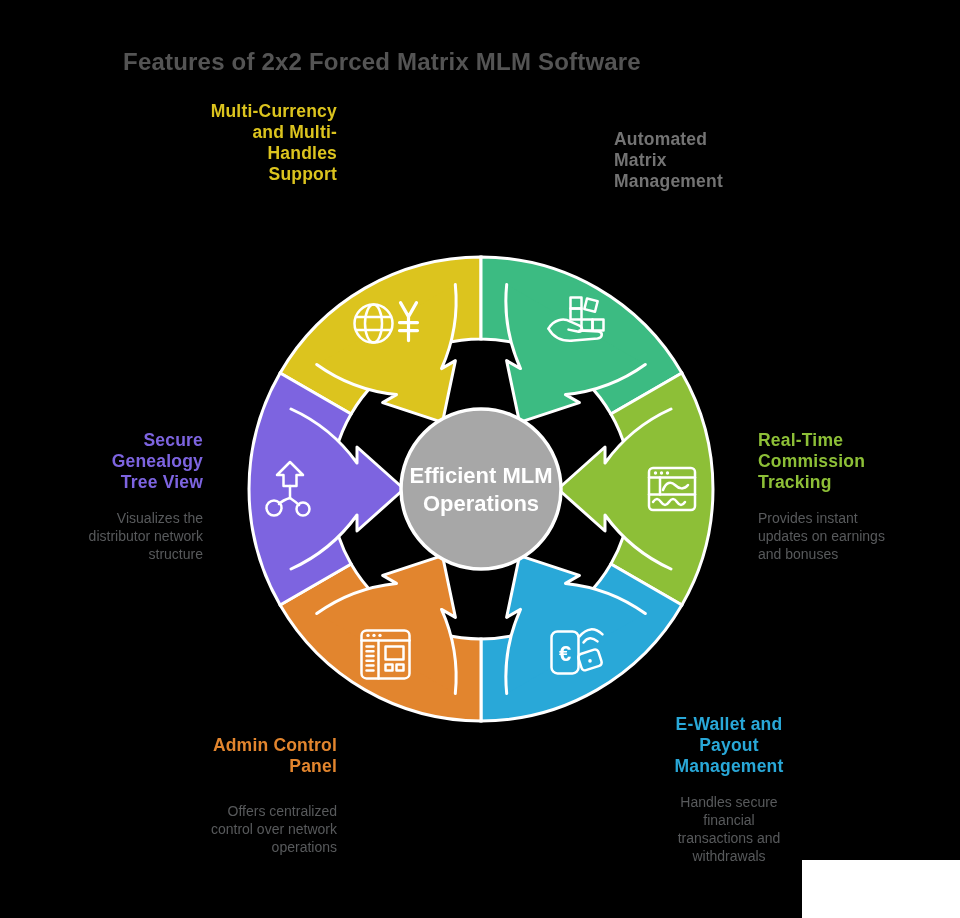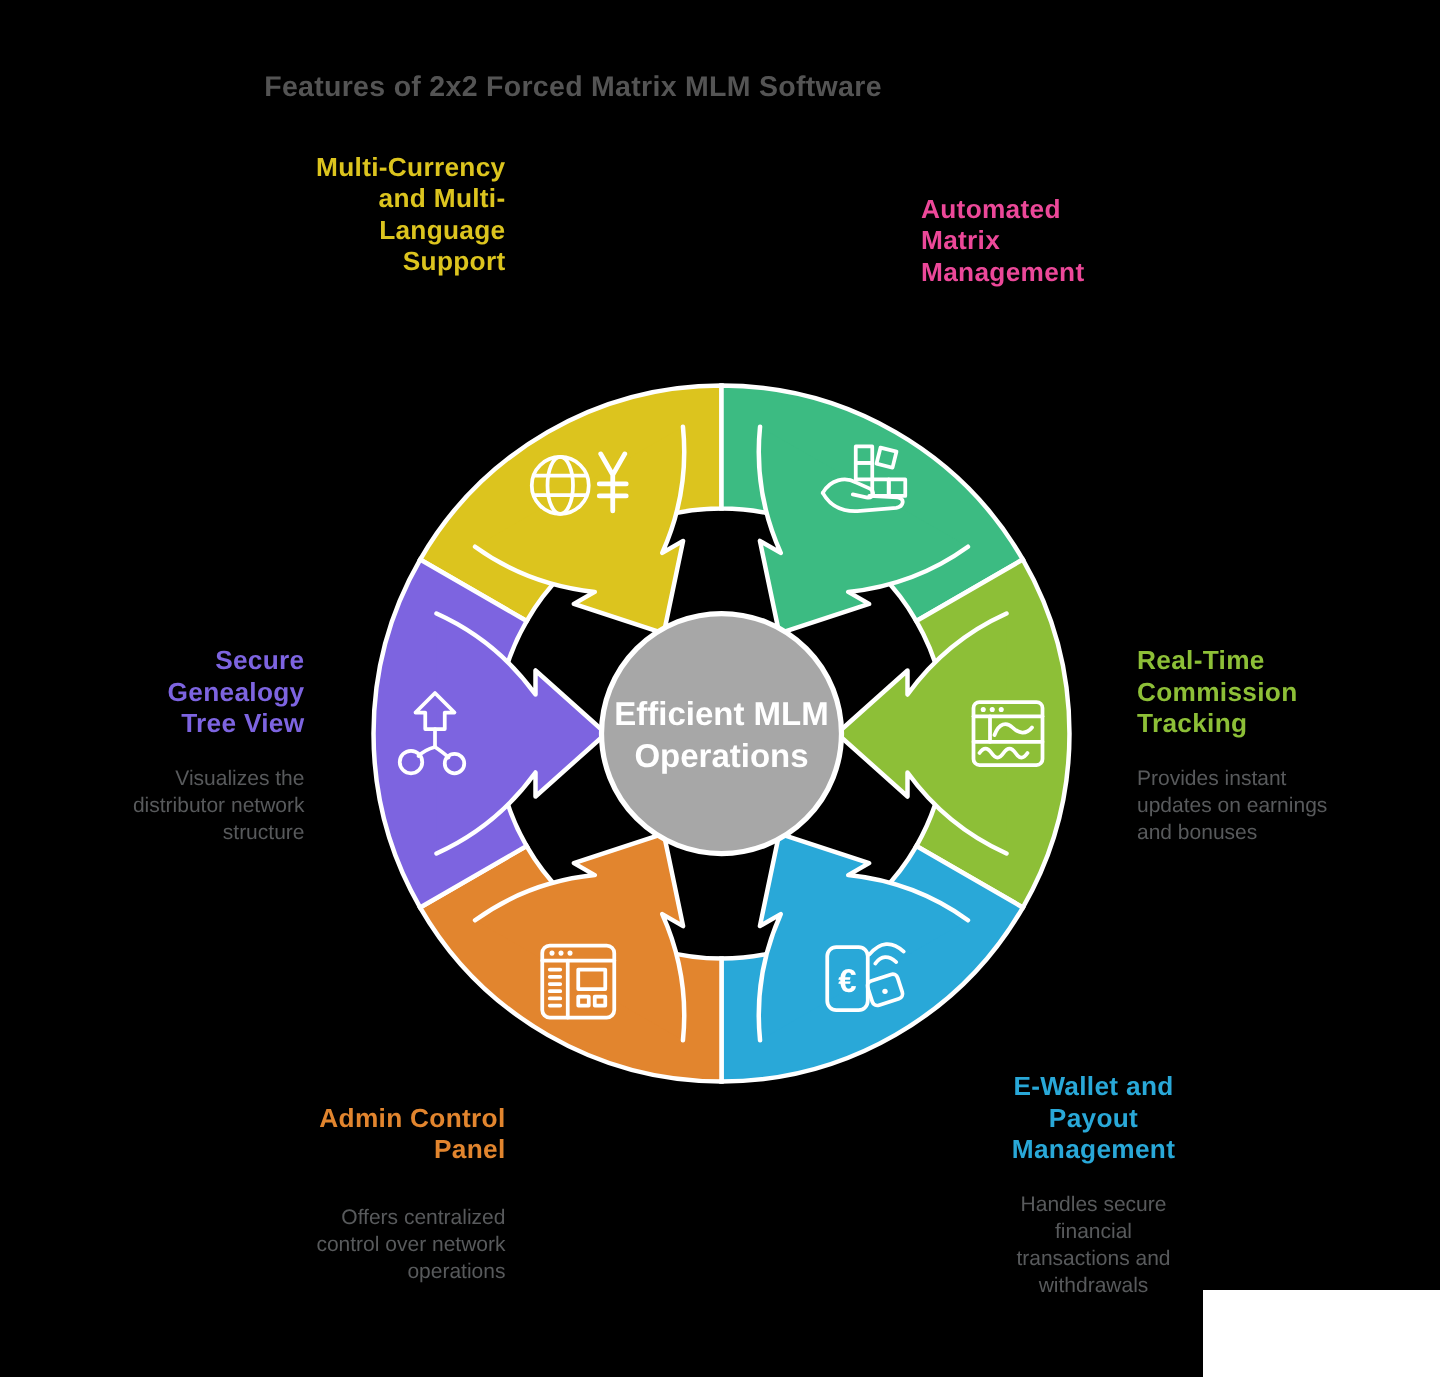--- a/index.html
+++ b/index.html
@@ -3,21 +3,21 @@
 <meta charset="utf-8">
 <style>
   html,body{margin:0;padding:0;}
   body{
     width:960px;height:918px;position:relative;overflow:hidden;
     background:#000;
     font-family:"Liberation Sans", sans-serif;
   }
   .page-title{
     position:absolute;top:48px;left:0;width:764px;
-    text-align:center;font-size:19px;font-weight:bold;letter-spacing:.2px;
+    text-align:center;font-size:24px;font-weight:bold;letter-spacing:.2px;
   }
   #wheel-svg{position:absolute;left:0;top:0;}
   .feature-label{position:absolute;width:230px;}
   .feature-name{
     font-weight:bold;font-size:17.5px;line-height:1.2;
     white-space:pre-line;letter-spacing:.2px;
   }
   .feature-desc{
     font-size:14px;line-height:1.29;margin-top:16px;
     white-space:pre-line;
@@ -110,25 +110,25 @@
     <path d="M0,9 Q-7,11 -11,15"></path>
     <circle cx="-16" cy="19" r="7.5"></circle>
     <path d="M0,9 Q6,13 9,16"></path>
     <circle cx="13" cy="20" r="6.5"></circle>
     </g>
   </svg>
 
 <div class="feature-label fl-0">
   <div class="feature-name" style="color: rgb(220, 196, 30);">Multi-Currency
 and Multi-
-Language
+Handles
 Support</div>
 </div>
 <div class="feature-label fl-1">
-  <div class="feature-name" style="color: #ec4899;">Automated
+  <div class="feature-name" style="color: #737373;">Automated
 Matrix
 Management</div>
 </div>
 <div class="feature-label fl-2">
   <div class="feature-name" style="color: rgb(141, 191, 55);">Real-Time
 Commission
 Tracking</div>
   <div class="feature-desc" style="color: rgb(88, 90, 92);">Provides instant
 updates on earnings
 and bonuses</div>

